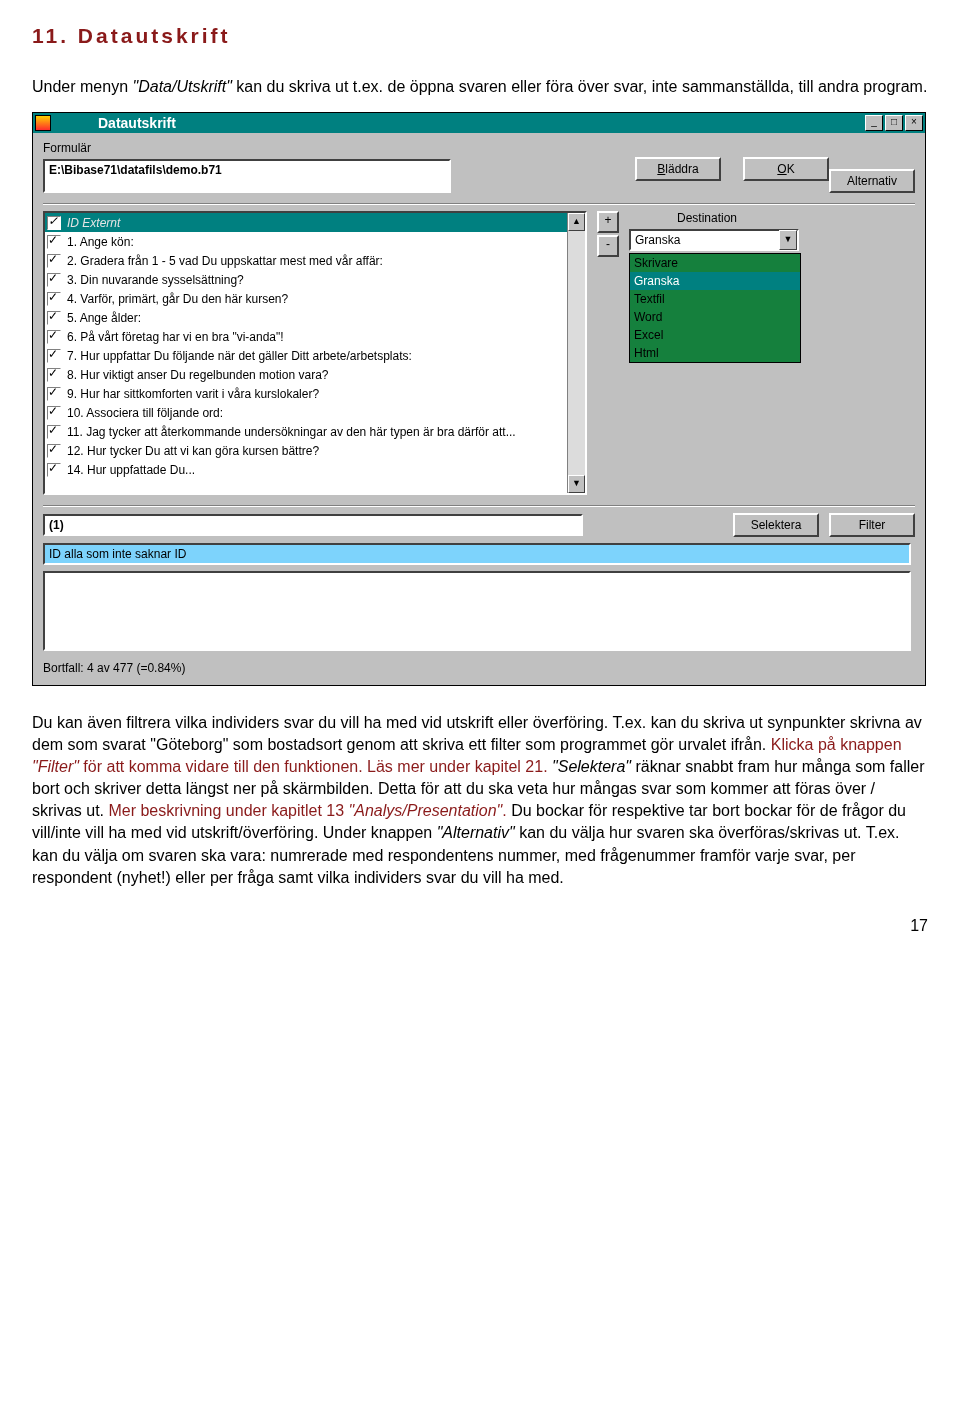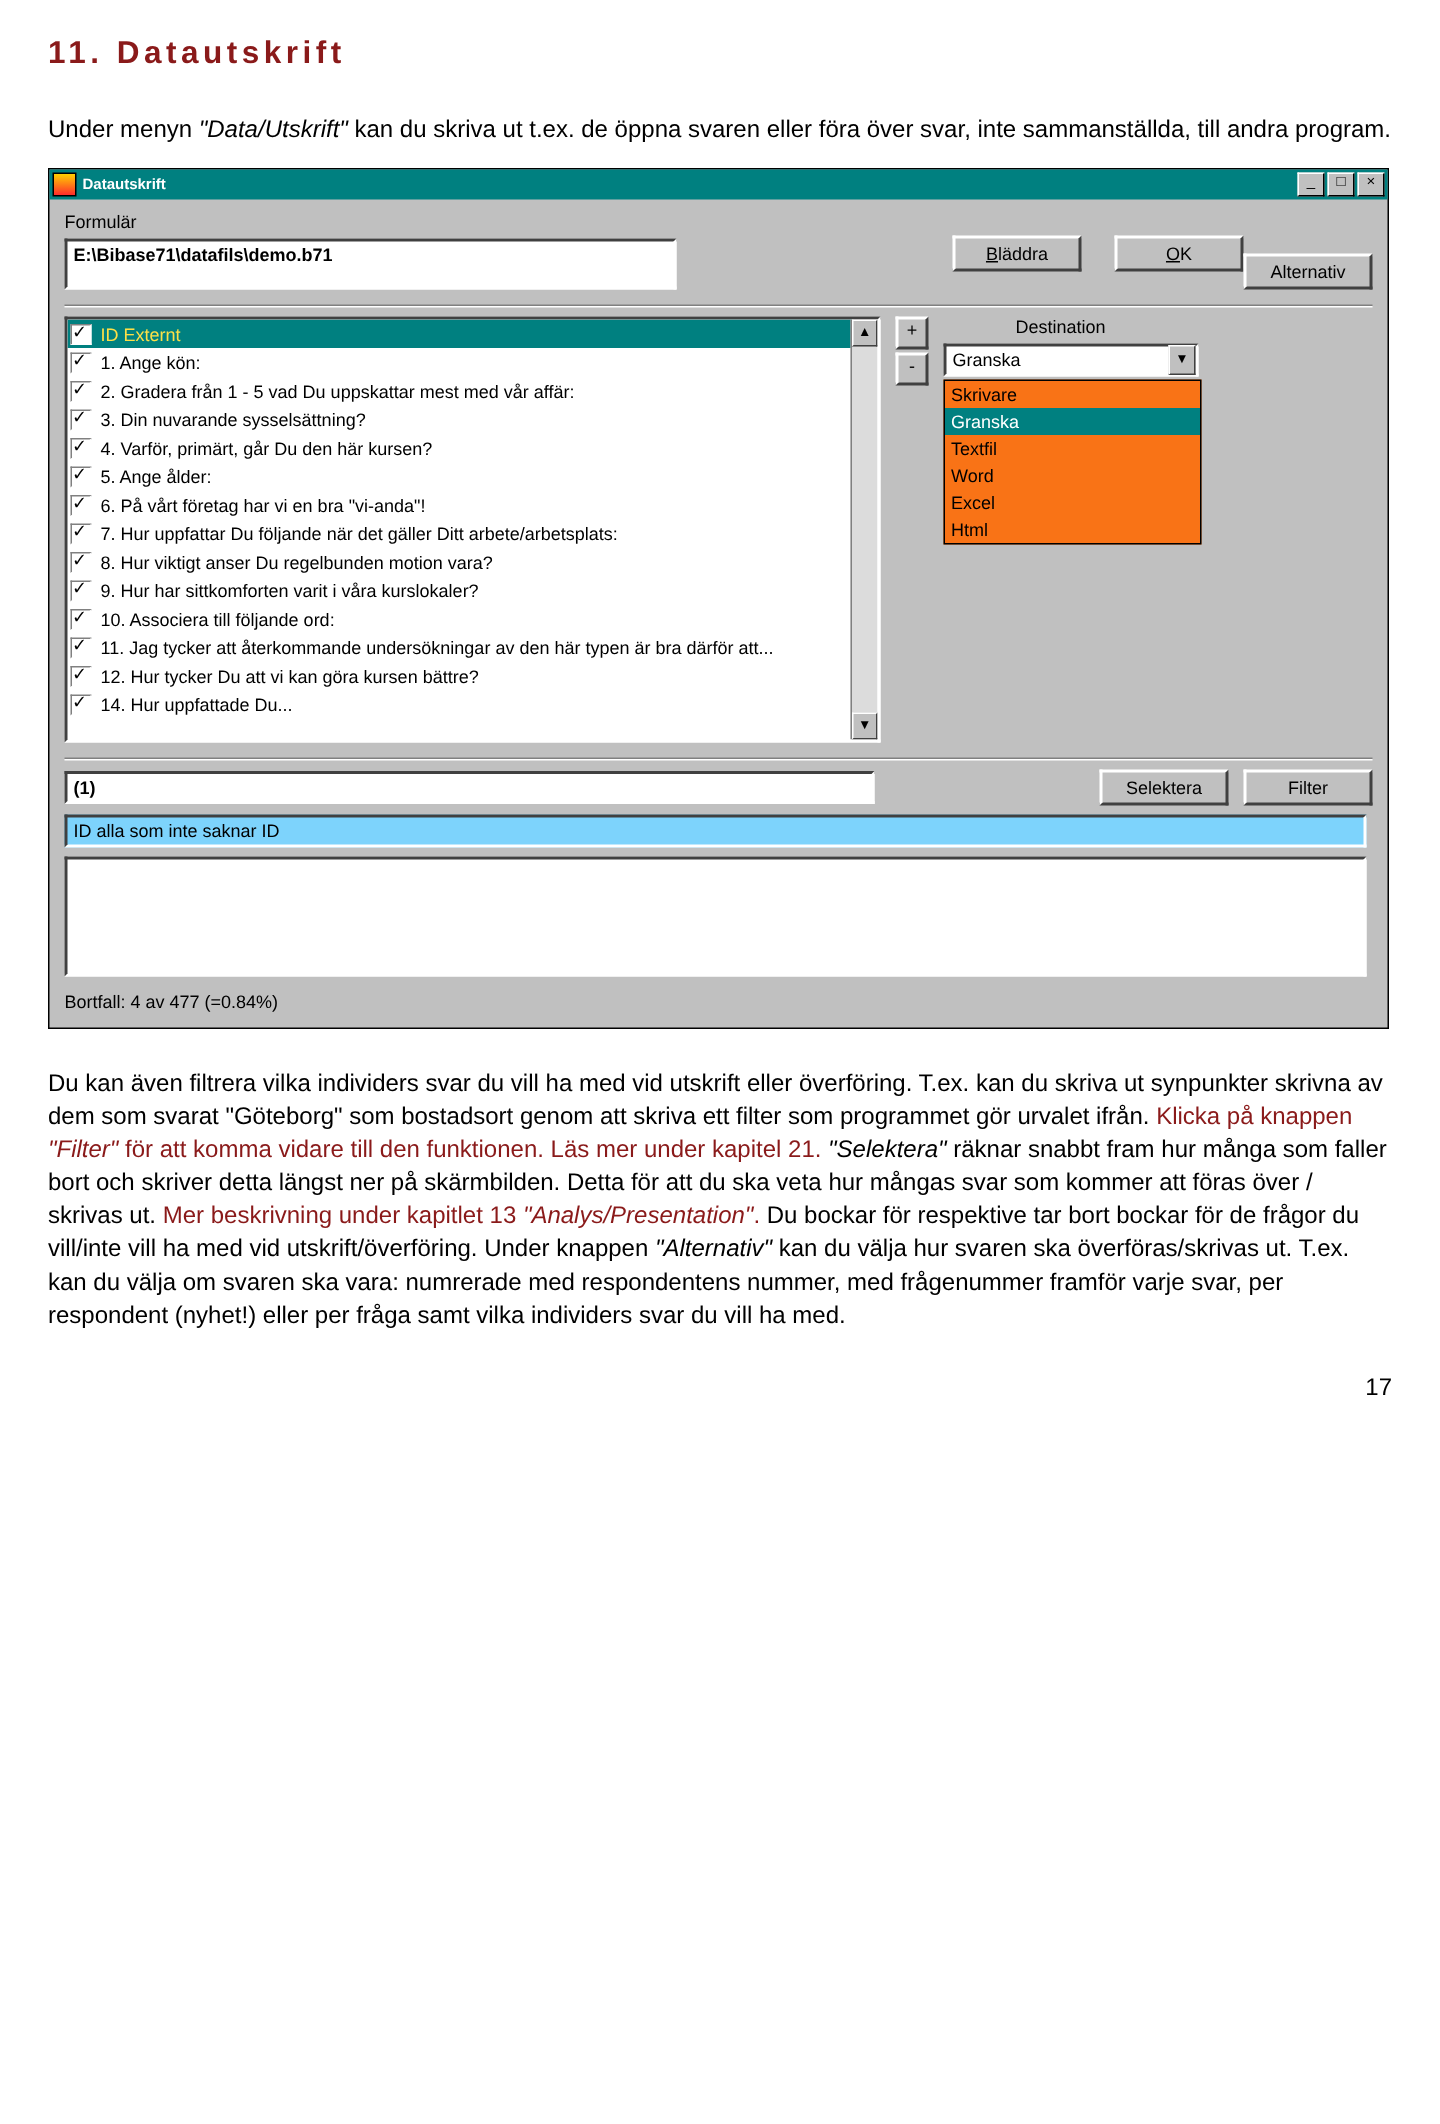--- a/index.html
+++ b/index.html
@@ -40,21 +40,21 @@
     align-items: center;
     height: 20px;
     padding: 0 2px;
   }
   .titlebar .icon-sq {
     width: 14px; height: 14px;
     background: linear-gradient(#ffd000, #ff2c2c);
     border: 1px solid #000;
     margin-right: 4px;
   }
-  .titlebar .text { font-weight: bold; font-size: 10px; flex: 1; }
+  .titlebar .text { font-weight: bold; font-size: 14px; flex: 1; margin-left: 43px; }
   .titlebar .winbtn {
     width: 16px; height: 14px;
     background: #c0c0c0;
     border-top: 1px solid #fff;
     border-left: 1px solid #fff;
     border-right: 1px solid #000;
     border-bottom: 1px solid #000;
     margin-left: 2px;
     font-size: 10px;
     line-height: 12px;
@@ -126,21 +126,21 @@
     left: 0; top: 0; right: 17px; bottom: 0;
     padding: 0;
   }
   .li-row {
     display: flex; align-items: center;
     height: 19px;
     padding: 0 2px;
     font-size: 12px;
     white-space: nowrap;
   }
-  .li-row.sel { background: #008080; color: #fde047; }
+  .li-row.sel { background: #008080; color: #e5e5e5; font-style: italic; }
   .chk {
     width: 12px; height: 12px;
     background: #fff;
     border-top: 1px solid #808080;
     border-left: 1px solid #808080;
     border-right: 1px solid #fff;
     border-bottom: 1px solid #fff;
     margin-right: 6px;
     position: relative;
     flex-shrink: 0;
@@ -199,21 +199,21 @@
   .combo .dd {
     width: 16px; height: 18px;
     background: #c0c0c0;
     border-top: 1px solid #fff; border-left: 1px solid #fff;
     border-right: 1px solid #404040; border-bottom: 1px solid #404040;
     text-align: center; line-height: 16px; font-size: 9px;
     margin-left: auto;
   }
   .dest-list {
     width: 170px; margin-top: 2px;
-    background: #f97316;
+    background: #15803d;
     border: 1px solid #000;
     font-size: 12px;
   }
   .dest-list div { padding: 1px 4px; height: 16px; line-height: 16px; }
   .dest-list div.sel { background: #008080; color: #fff; }
 
   .count-field {
     width: 540px; height: 22px;
     background: #fff;
     border-top: 2px solid #404040; border-left: 2px solid #404040;

